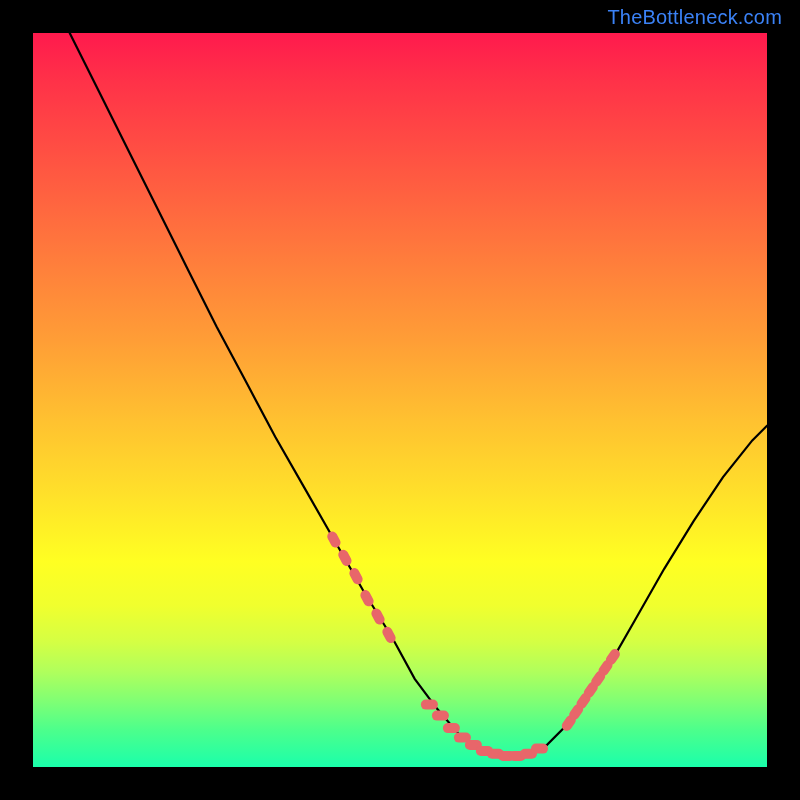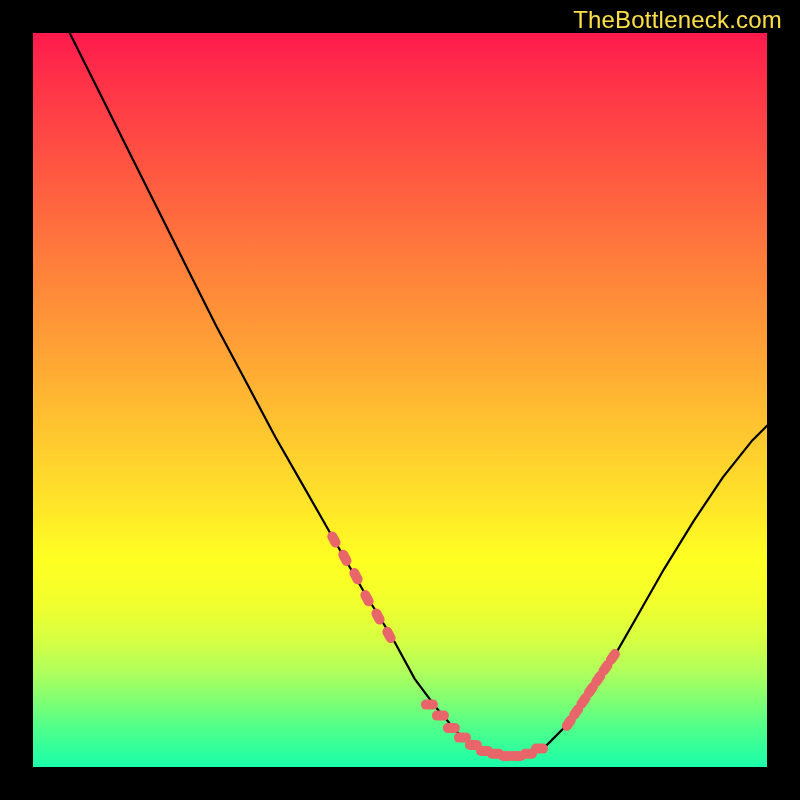--- a/index.html
+++ b/index.html
@@ -48,22 +48,22 @@
     );
   }
   svg.curve {
     position: absolute;
     inset: 0;
   }
   .watermark {
     position: absolute;
     top: 6px;
     right: 18px;
-    color: #fde047;
-    font-size: 24px;
+    color: #3b82f6;
+    font-size: 20px;
     font-weight: 500;
     letter-spacing: 0.2px;
     user-select: none;
     text-align: center;
   }
 </style>
 </head>
 <body>
 
 <div class="frame">

